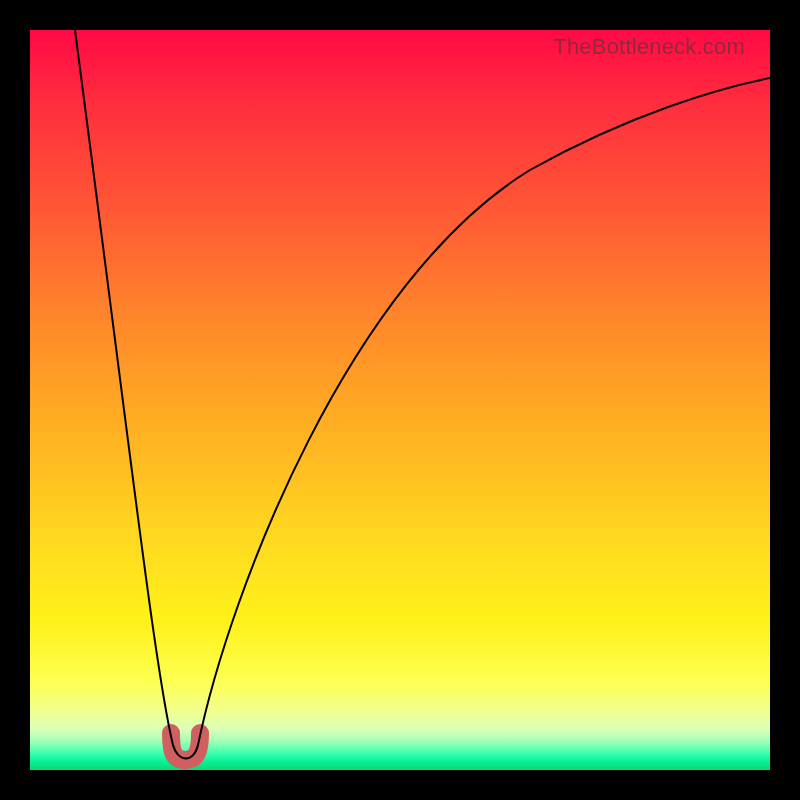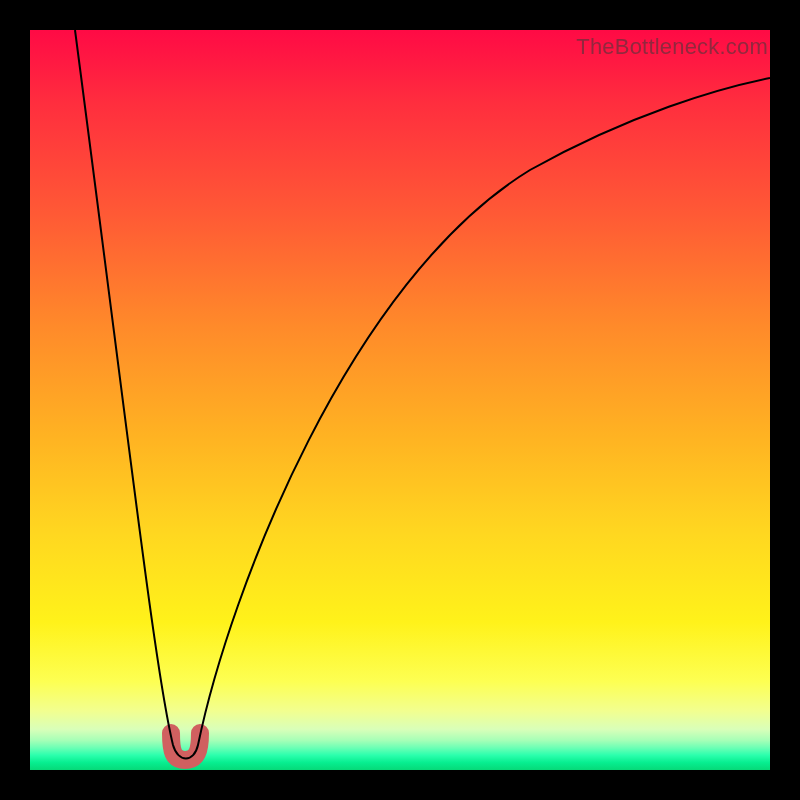--- a/index.html
+++ b/index.html
@@ -46,21 +46,21 @@
       #a6ffb7 96%,
       #6cffb5 97%,
       #2bffad 98%,
       #07ee90 99%,
       #06d978 100%
     );
   }
   .attribution {
     position: absolute;
     top: 4px;
-    right: 2px;
+    right: 25px;
     font: 22px Arial, Helvetica, sans-serif;
     color: #3a3a3a;
     opacity: 0.55;
     letter-spacing: 0.2px;
     user-select: none;
   }
   svg.curves {
     position: absolute;
     left: 0;
     top: 0;

